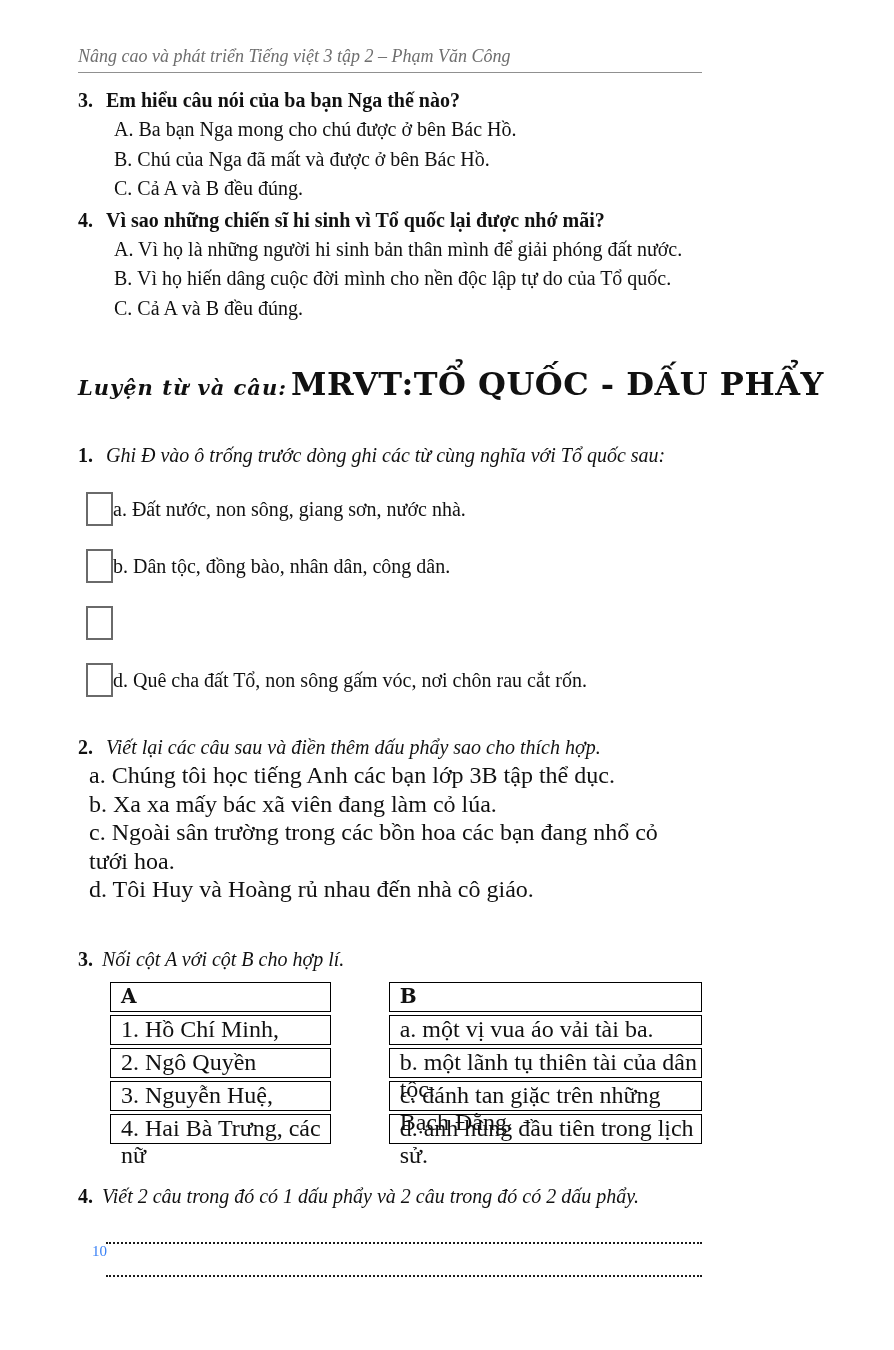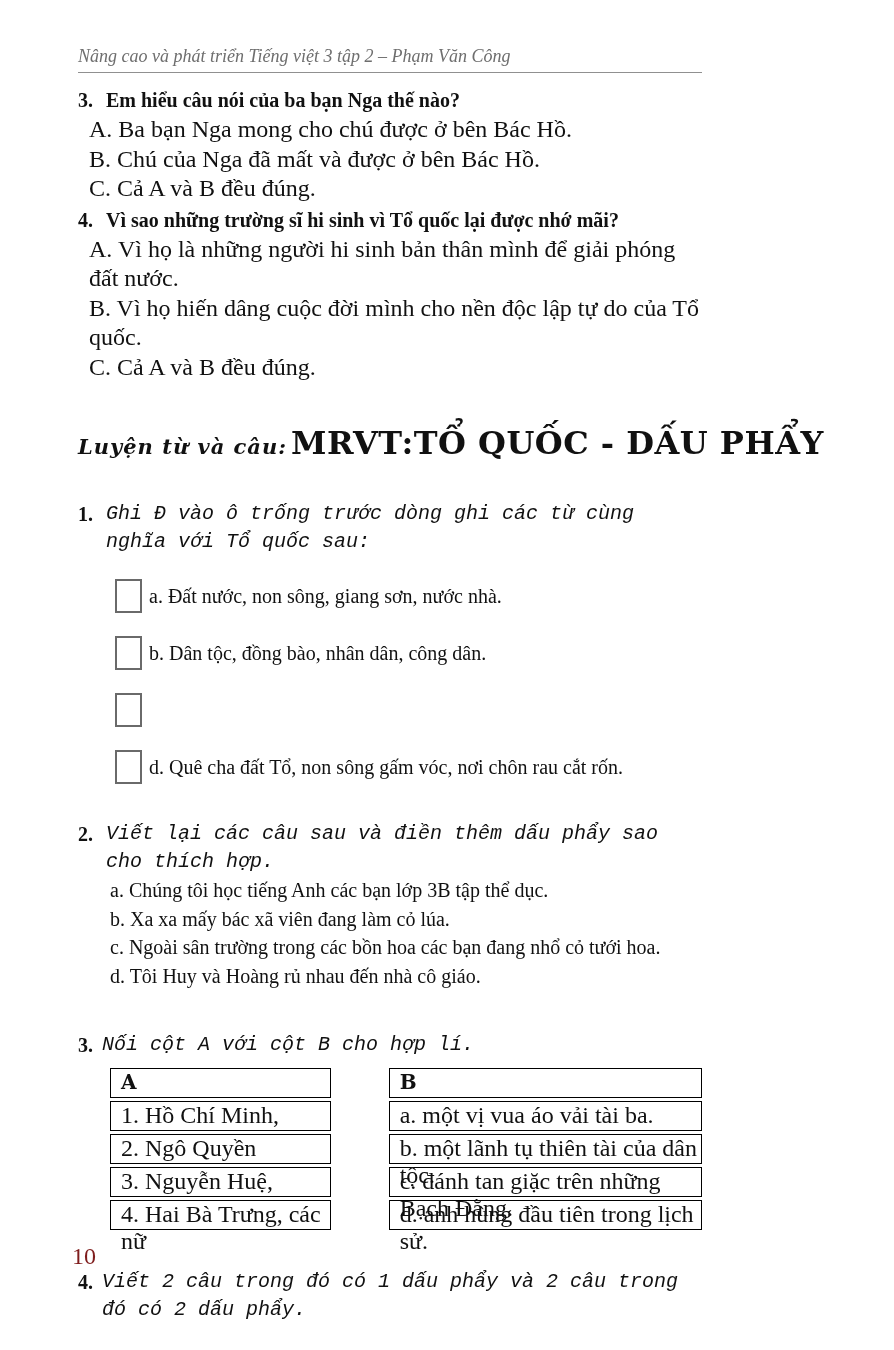--- a/index.html
+++ b/index.html
@@ -19,48 +19,48 @@
   .running-header {
     font-style: italic;
     color: #6e6e6e;
     font-size: 18px;
     padding-bottom: 5px;
     border-bottom: 1px solid #909090;
   }
   
   .q-head { margin-top: 13px; font-weight: bold; font-size: 20px; line-height: 29px; display: flex; }
   .q-num { width: 28px; flex: 0 0 28px; }
-  .q-opt { margin-left: 11px; font-size: 24px; line-height: 29.5px; }
+  .q-opt { margin-left: 36px; font-size: 20px; line-height: 29.5px; }
   
   .section-title { margin-top: 42px; text-align: center; white-space: nowrap; }
   .section-title .script {
     font-family: "DejaVu Serif", serif;
     font-style: italic; font-weight: bold;
     font-size: 21px; letter-spacing: 1px;
   }
   .section-title .main {
     font-family: "DejaVu Serif", serif;
     font-weight: bold; font-size: 32px; letter-spacing: 0.5px;
   }
   
   .prompt { display: flex; font-size: 20px; line-height: 28px; }
   .prompt .q-num { font-weight: bold; }
-  .prompt .p-text { font-style: italic; font-family: Liberation Mono, monospace; }
+  .prompt .p-text { font-style: italic; }
   .ex1 { margin-top: 38px; }
-  .chk-row { display: flex; align-items: flex-start; margin-left: 37px; margin-top: 23px; gap: 7px; }
+  .chk-row { display: flex; align-items: flex-start; margin-left: 8px; margin-top: 23px; }
   .chk {
     display: inline-block;
     width: 27px; height: 34px;
     border: 2px solid #6a6a6a;
     background: #fff;
     flex: 0 0 27px;
   }
   .chk-label { font-size: 20px; line-height: 34px; }
   .ex2 { margin-top: 36px; }
-  .ex2 .line { margin-left: 32px; font-size: 20px; line-height: 28.5px; }
+  .ex2 .line { margin-left: 11px; font-size: 24px; line-height: 28.5px; }
   .ex2 .line:first-of-type { margin-top: 4px; }
   .ex3 { margin-top: 41px; }
   .tables { display: flex; margin-top: 9px; margin-left: 32px; }
   .tbl-a { width: 262px; }
   .tbl-b { width: 372px; margin-left: 58px; }
   .tbl-box {
     border: 1.5px solid #000;
     height: 30px; line-height: 27px;
     padding-left: 10px;
     font-size: 24px;
@@ -72,23 +72,23 @@
   .dotline {
     margin-left: 28px;
     height: 1px;
     border-bottom: 2.5px dotted #1a1a1a;
     margin-top: 32px;
   }
   .dotline.second { margin-top: 31px; }
   
   .page-number {
     position: absolute;
-    left: 72px; top: 1243px;
-    color: #7f1d1d;
-    font-size: 24px;
+    left: 92px; top: 1243px;
+    color: #3b82f6;
+    font-size: 15px;
   }
 </style>
 </head>
 <body>
 
 <div class="page">
 
   <div class="running-header">
     <span>Nâng cao và phát triển Tiếng việt 3 tập 2 – Phạm Văn Công</span>
   </div>
@@ -99,21 +99,21 @@
       <span class="q-text">Em hiểu câu nói của ba bạn Nga thế nào?</span>
     </div>
     <div class="q-opt">A. Ba bạn Nga mong cho chú được ở bên Bác Hồ.</div>
     <div class="q-opt">B. Chú của Nga đã mất và được ở bên Bác Hồ.</div>
     <div class="q-opt">C. Cả A và B đều đúng.</div>
   </section>
 
   <section>
     <div class="q-head" style="margin-top:2px;">
       <span class="q-num">4.</span>
-      <span class="q-text">Vì sao những trường sĩ hi sinh vì Tổ quốc lại được nhớ mãi?</span>
+      <span class="q-text">Vì sao những chiến sĩ hi sinh vì Tổ quốc lại được nhớ mãi?</span>
     </div>
     <div class="q-opt">A. Vì họ là những người hi sinh bản thân mình để giải phóng đất nước.</div>
     <div class="q-opt">B. Vì họ hiến dâng cuộc đời mình cho nền độc lập tự do của Tổ quốc.</div>
     <div class="q-opt">C. Cả A và B đều đúng.</div>
   </section>
 
   <div class="section-title">
     <span class="script">Luyện từ và câu:</span>
     <span class="main">MRVT:TỔ QUỐC - DẤU PHẨY</span>
   </div>

